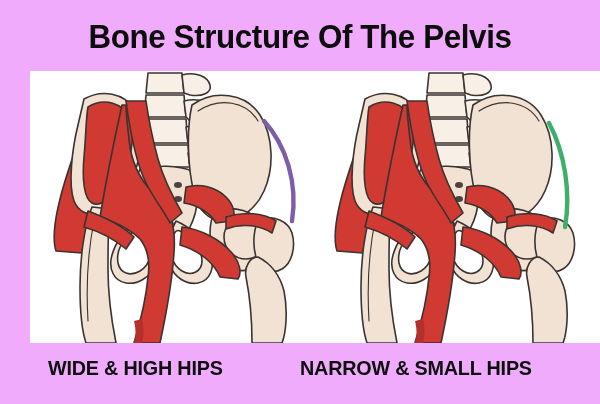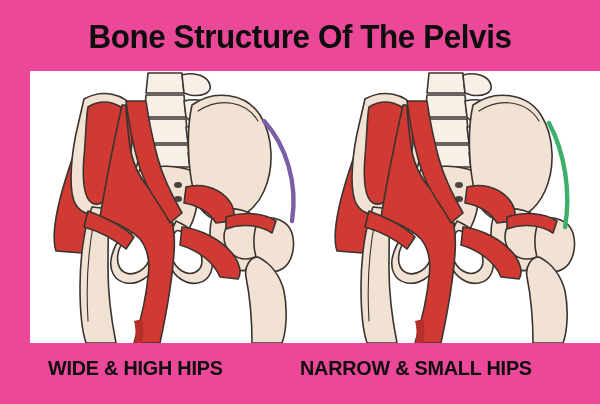--- a/index.html
+++ b/index.html
@@ -2,21 +2,21 @@
 <html><head>
 <meta charset="utf-8">
 <style>
   html,body{margin:0;padding:0;}
   body{
     width:600px;height:404px;
     background:#fdf9f6;
     font-family:"Liberation Sans", sans-serif;
     overflow:hidden;position:relative;
   }
-  #page{position:absolute;inset:0;background:#ec4899;}
+  #page{position:absolute;inset:0;background:#f0abfc;}
 
   
   .title{
     position:absolute;left:0;top:18px;width:600px;
     text-align:center;
     font-size:33px;line-height:38px;
     font-weight:700;
     letter-spacing:-0.4px;
     color:#0d0d0d;
     font-family:"Liberation Sans", sans-serif;

